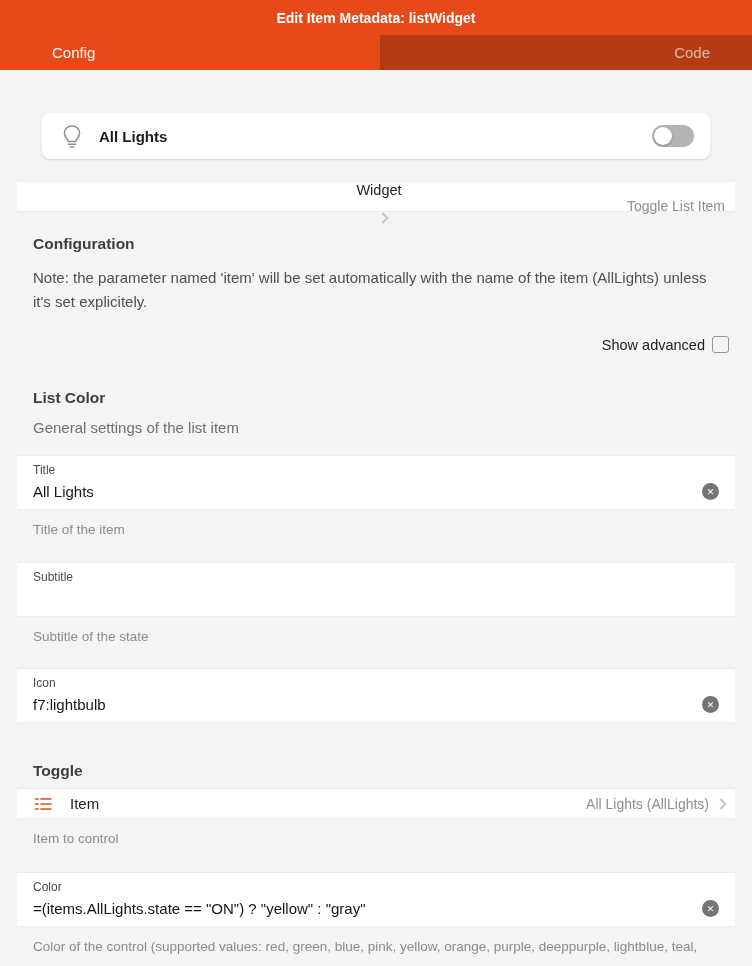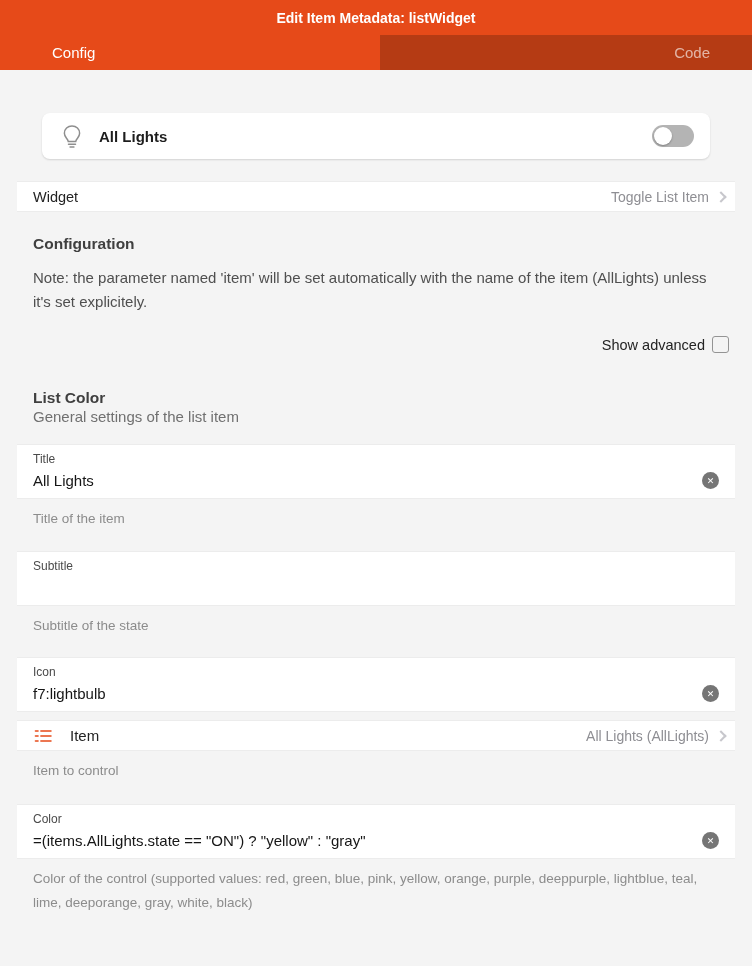--- a/index.html
+++ b/index.html
@@ -36,33 +36,33 @@
   }
   .toggle .knob {
     position: absolute; left: 2px; top: 2px; width: 18px; height: 18px;
     border-radius: 50%; background: #fff; box-shadow: 0 1px 2px rgba(0,0,0,0.3);
   }
 
   
   .link-row {
     margin: 22px 17px 0 17px; height: 31px; background: #fff;
     display: flex; align-items: center; padding: 0 10px 0 16px; cursor: pointer;
-    border-top: 1px solid #ececec; border-bottom: 1px solid #ececec;
+    border-top: 1px solid #ececec; border-bottom: 1px solid #ececec; flex-direction: column;
   }
   .link-row .row-label { font-size: 14.5px; color: #232323; }
   .row-after { margin-left: auto; font-size: 14px; color: #8e8e93; }
   .chevron {
     width: 8px; height: 8px; margin-left: 8px; flex: 0 0 auto;
     border-top: 2px solid #c7c7cc; border-right: 2px solid #c7c7cc;
     transform: rotate(45deg);
   }
 
   
   .block-title { margin: 0 33px; font-size: 15.5px; font-weight: bold; color: #3f3f3f; }
-  .block-sub { margin: 1px 33px 0 33px; font-size: 15px; color: #707070; }
+  .block-sub { margin: 12px 33px 0 33px; font-size: 15px; color: #707070; }
   .note { margin: 13px 33px 0 33px; font-size: 15px; color: #4f4f4f; line-height: 24px; }
   .helper { margin: 8px 33px 0 33px; font-size: 13.5px; color: #8c8c8c; line-height: 24px; }
   .helper a { color: #2196f3; text-decoration: none; }
 
   .show-advanced {
     margin: 22px 23px 0 17px; display: flex; align-items: flex-end; justify-content: flex-end;
   }
   .show-advanced .sa-label { font-size: 14.5px; color: #232323; }
   .checkbox {
     width: 17px; height: 17px; margin-left: 7px; border: 1px solid #949494;
@@ -162,20 +162,21 @@
   <div class="helper">Subtitle of the state</div>
 
   <div class="field mt19">
     <div class="field-label">Icon</div>
     <div class="field-value-row">
       <span class="field-value">f7:lightbulb</span>
       <span class="clear-btn">✕</span>
     </div>
   </div>
 
+  <div class="block-title mt39">Toggle</div>
 
   <div class="item-row">
     <span class="list-icon">
       <svg width="20" height="20" viewBox="0 0 24 24" stroke="#e64a19" stroke-width="2" stroke-linecap="round">
         <line x1="3" y1="6" x2="6" y2="6"></line>
           <line x1="9.5" y1="6" x2="21.5" y2="6"></line>
         <line x1="3" y1="12" x2="6" y2="12"></line>
           <line x1="9.5" y1="12" x2="21.5" y2="12"></line>
         <line x1="3" y1="18" x2="6" y2="18"></line>
           <line x1="9.5" y1="18" x2="21.5" y2="18"></line>

